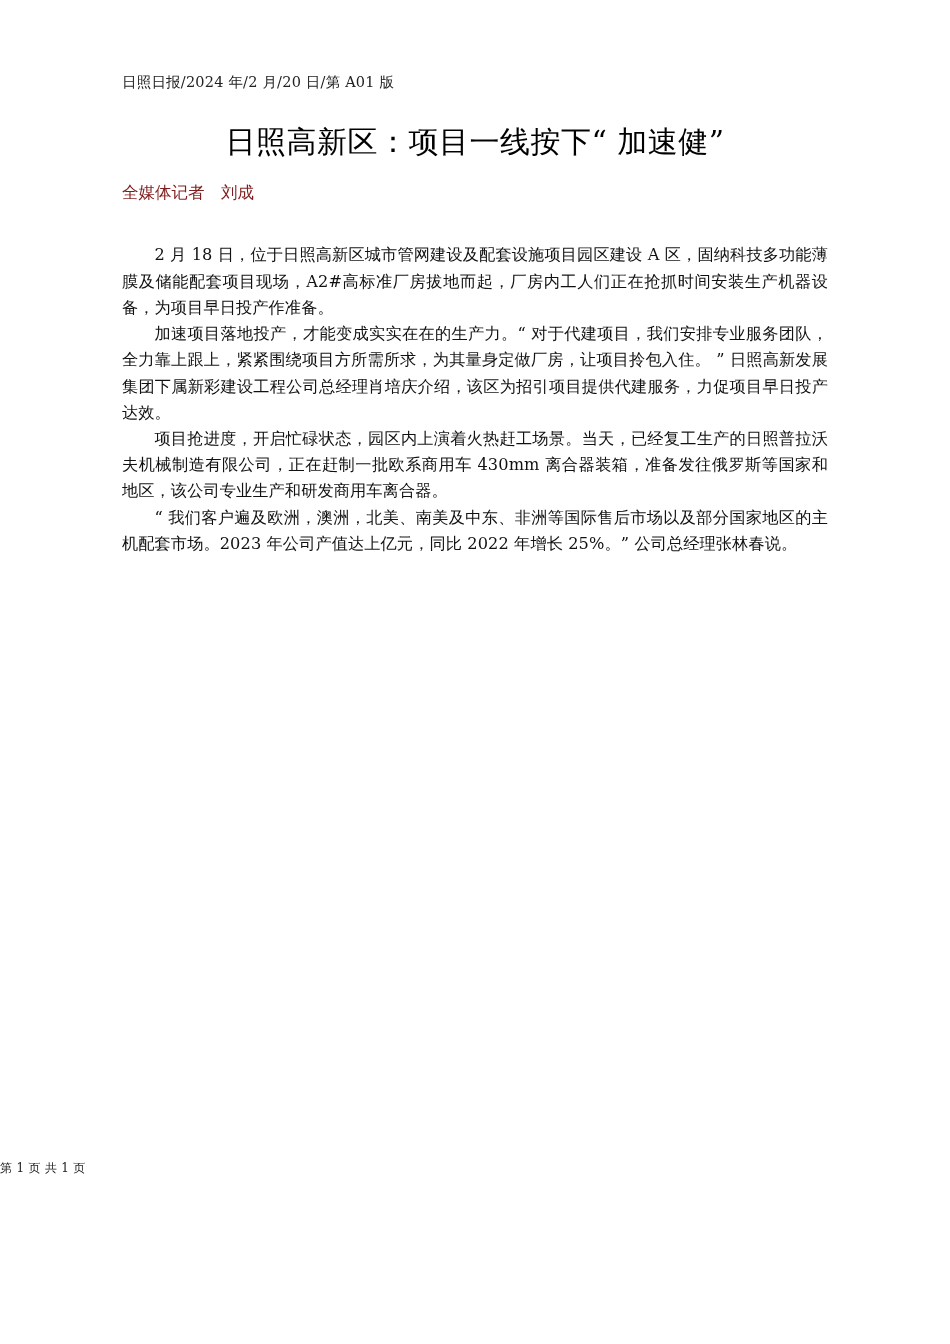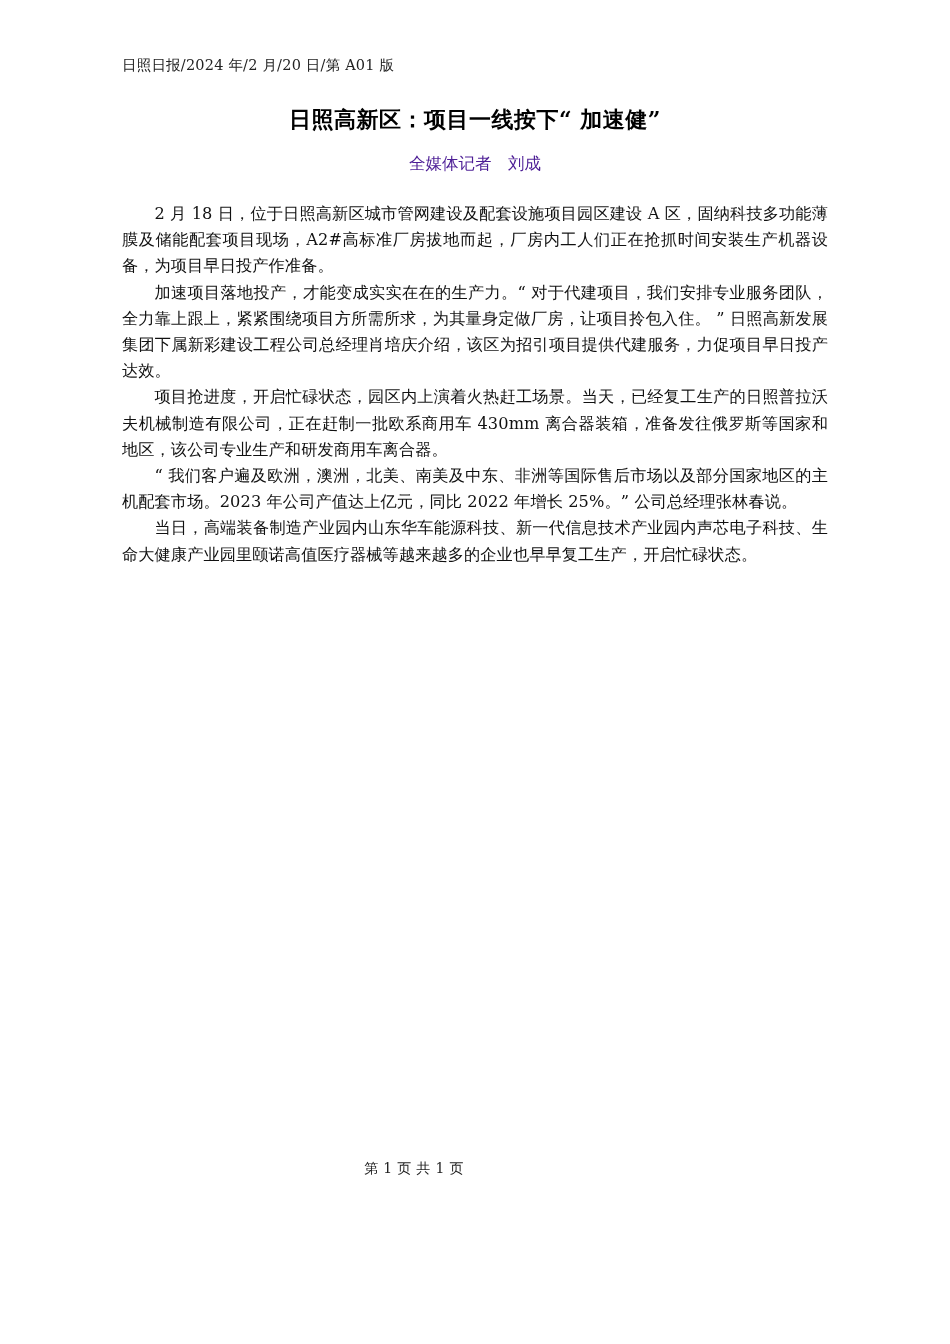--- a/index.html
+++ b/index.html
@@ -17,63 +17,63 @@
     font-family: "DejaVu Serif", "Liberation Serif", serif;
     color: #1a1a1a;
   }
   .content {
     position: absolute;
     left: 122px;
     top: 0;
     width: 706px;
   }
   .source-line {
-    margin-top: 55px;
+    margin-top: 72px;
     font-size: 14.5px;
     line-height: 1.4;
     letter-spacing: 0.2px;
     color: #222;
   }
   .doc-title {
     margin-top: 30px;
     text-align: center;
-    font-size: 22px;
-    font-weight: bold;
+    font-size: 30px;
+    font-weight: normal;
     line-height: 1.3;
     letter-spacing: 0.5px;
     color: #000;
   }
   .byline {
     margin-top: 18px;
-    text-align: center;
+    text-align: left;
     font-size: 16.5px;
     line-height: 1.4;
-    color: #4c1d95;
+    color: #7f1d1d;
   }
   .body-text {
-    margin-top: 26px;
+    margin-top: 38px;
   }
   .body-text p {
     margin: 0;
     font-size: 16.2px;
     line-height: 26.2px;
     text-align: justify;
     text-justify: inter-ideograph;
     text-indent: 2em;
     color: #111;
     letter-spacing: 0.1px;
   }
   .page-footer {
     position: absolute;
     left: 0;
     right: 0;
     top: 1160px;
-    text-align: center;
+    text-align: left;
     padding-right: 122px;
-    font-size: 14px;
+    font-size: 12px;
     color: #222;
     letter-spacing: 0.3px;
   }
 </style>
 </head>
 <body>
 
 <div class="page">
 
   <div class="content">
@@ -82,20 +82,19 @@
 
     <h1 class="doc-title">日照高新区：项目一线按下“ 加速健”</h1>
 
     <div class="byline">全媒体记者　刘成</div>
 
     <div class="body-text">
       <p>2 月 18 日，位于日照高新区城市管网建设及配套设施项目园区建设 A 区，固纳科技多功能薄膜及储能配套项目现场，A2#高标准厂房拔地而起，厂房内工人们正在抢抓时间安装生产机器设备，为项目早日投产作准备。</p>
       <p>加速项目落地投产，才能变成实实在在的生产力。“ 对于代建项目，我们安排专业服务团队，全力靠上跟上，紧紧围绕项目方所需所求，为其量身定做厂房，让项目拎包入住。 ” 日照高新发展集团下属新彩建设工程公司总经理肖培庆介绍，该区为招引项目提供代建服务，力促项目早日投产达效。</p>
       <p>项目抢进度，开启忙碌状态，园区内上演着火热赶工场景。当天，已经复工生产的日照普拉沃夫机械制造有限公司，正在赶制一批欧系商用车 430mm 离合器装箱，准备发往俄罗斯等国家和地区，该公司专业生产和研发商用车离合器。</p>
       <p>“ 我们客户遍及欧洲，澳洲，北美、南美及中东、非洲等国际售后市场以及部分国家地区的主机配套市场。2023 年公司产值达上亿元，同比 2022 年增长 25%。” 公司总经理张林春说。</p>
-      <p>当日，高端装备制造产业园内山东华车能源科技、新一代信息技术产业园内声芯电子科技、生命大健康产业园里颐诺高值医疗器械等越来越多的企业也早早复工生产，开启忙碌状态。</p>
     </div>
 
   </div>
 
   <div class="page-footer">第 1 页  共 1 页</div>
 
 </div>
 
 </body></html>

